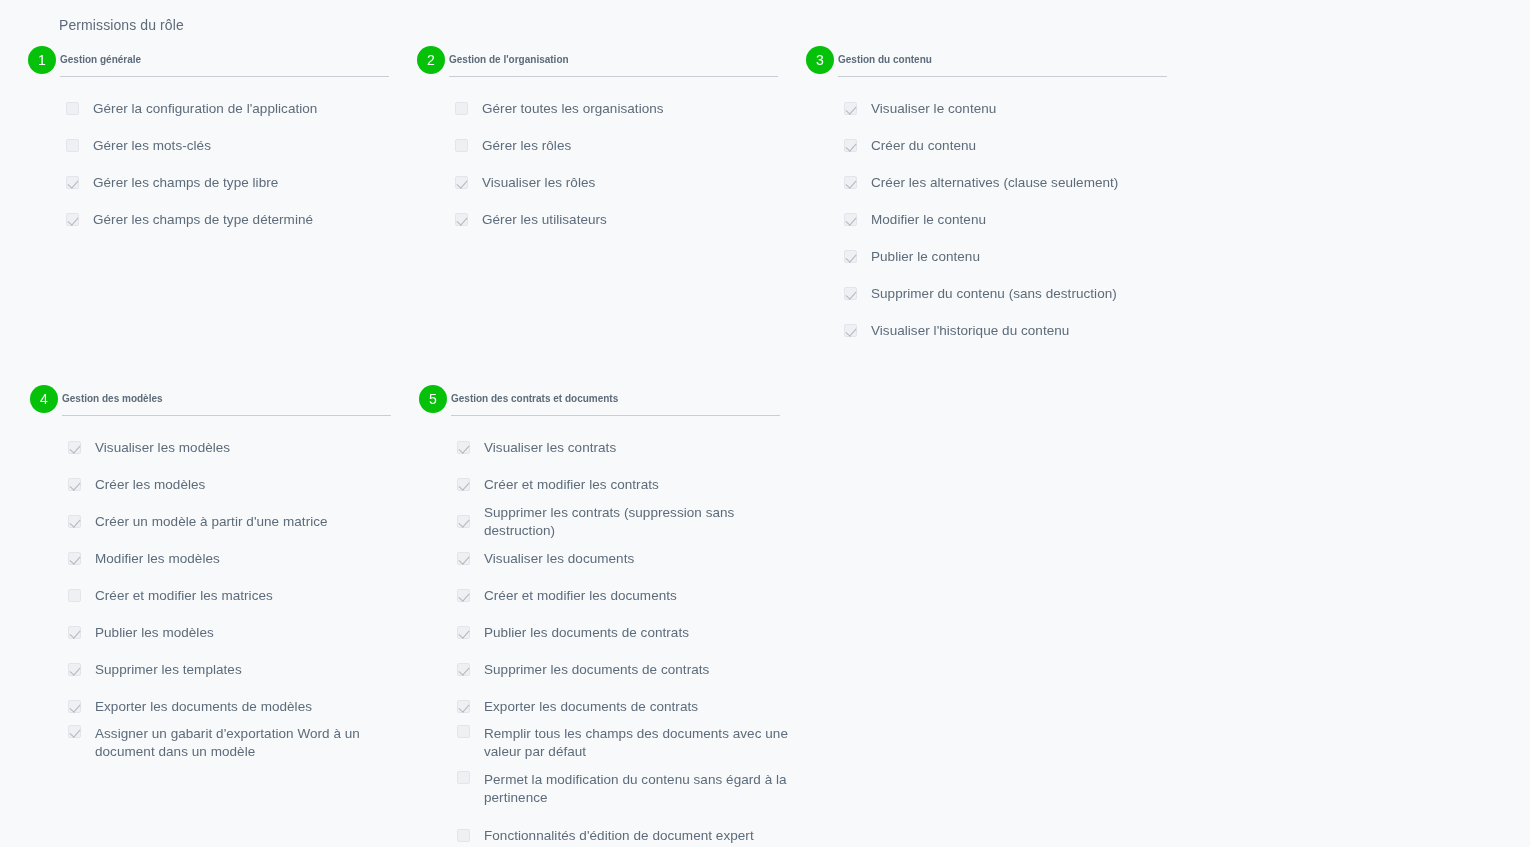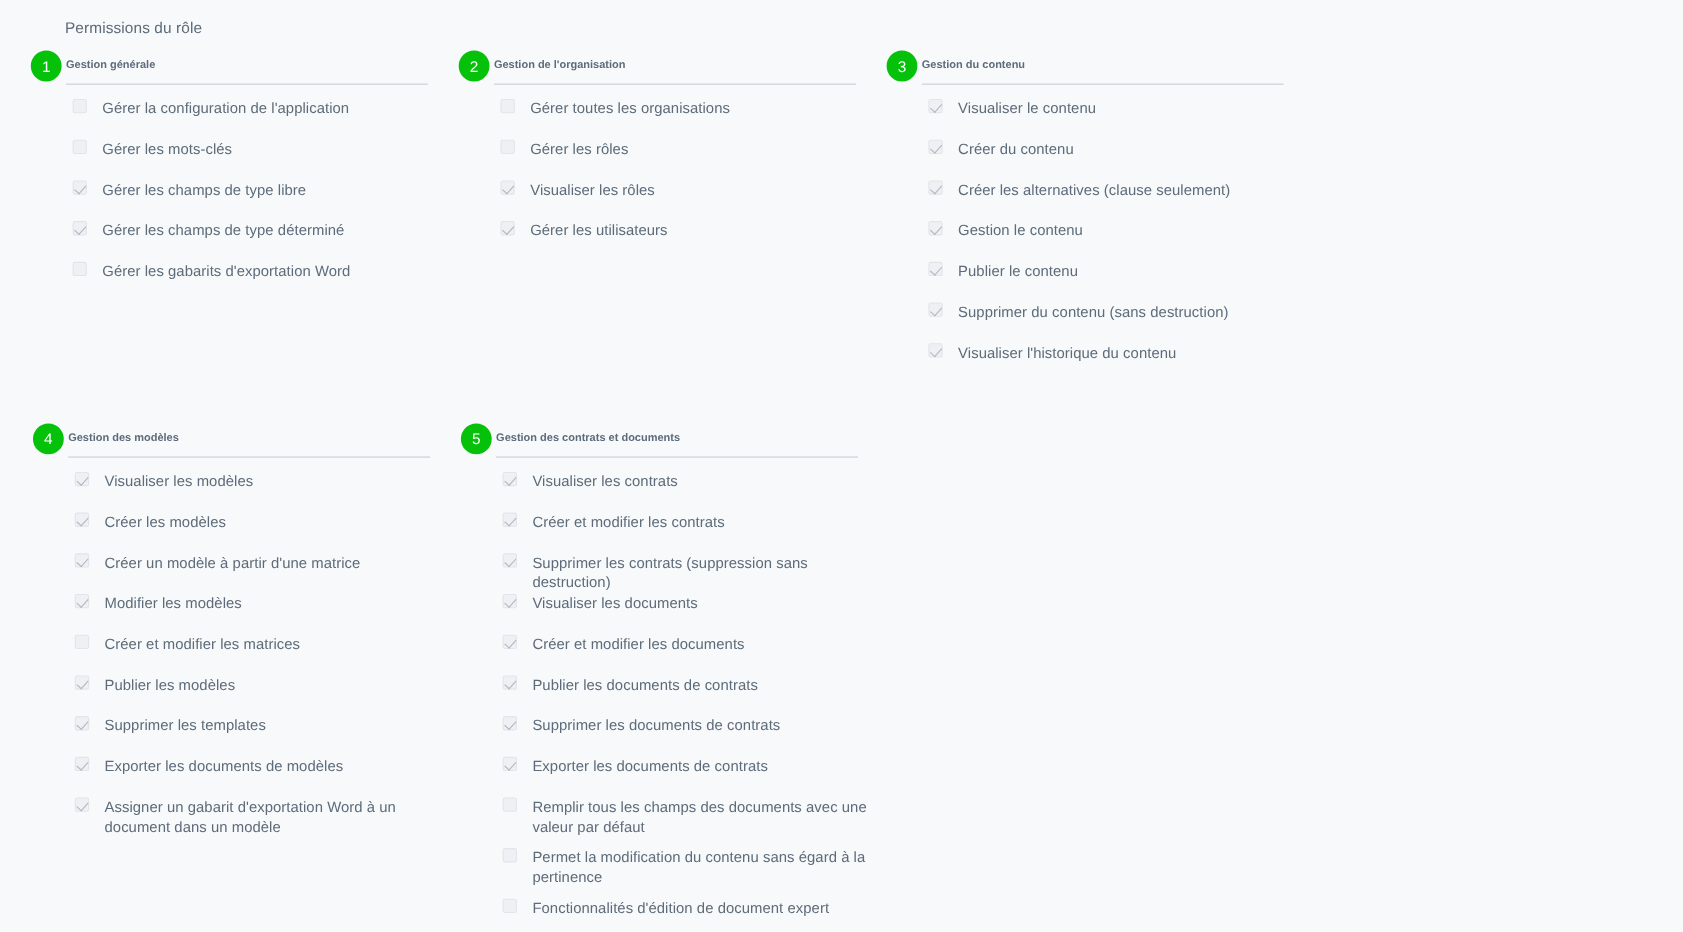--- a/index.html
+++ b/index.html
@@ -101,20 +101,21 @@
 
   .perm-list {
     margin: 0;
     padding: 0;
     list-style: none;
     padding-top: 8px;
   }
 
   .perm-item {
     display: flex;
+    align-items: center;
     padding-left: 38px;
     min-height: 37px;
     padding-right: 10px;
   }
 
   .perm-item.two-line {
     min-height: 46px;
     align-items: flex-start;
   }
 
@@ -178,24 +179,20 @@
               <span class="perm-label">Gérer les mots-clés</span>
             </li>
             <li class="perm-item">
               <span class="cbox checked"></span>
               <span class="perm-label">Gérer les champs de type libre</span>
             </li>
             <li class="perm-item">
               <span class="cbox checked"></span>
               <span class="perm-label">Gérer les champs de type déterminé</span>
             </li>
-            <li class="perm-item">
-              <span class="cbox"></span>
-              <span class="perm-label">Gérer les gabarits d'exportation Word</span>
-            </li>
           </ul>
         </div>
         <div class="section">
           <div class="section-header">
             <div class="badge">2</div>
             <div class="section-title">Gestion de l'organisation</div>
             <div class="section-rule"></div>
           </div>
           <ul class="perm-list">
             <li class="perm-item">
@@ -230,21 +227,21 @@
             <li class="perm-item">
               <span class="cbox checked"></span>
               <span class="perm-label">Créer du contenu</span>
             </li>
             <li class="perm-item">
               <span class="cbox checked"></span>
               <span class="perm-label">Créer les alternatives (clause seulement)</span>
             </li>
             <li class="perm-item">
               <span class="cbox checked"></span>
-              <span class="perm-label">Gestion le contenu</span>
+              <span class="perm-label">Modifier le contenu</span>
             </li>
             <li class="perm-item">
               <span class="cbox checked"></span>
               <span class="perm-label">Publier le contenu</span>
             </li>
             <li class="perm-item">
               <span class="cbox checked"></span>
               <span class="perm-label">Supprimer du contenu (sans destruction)</span>
             </li>
             <li class="perm-item">

